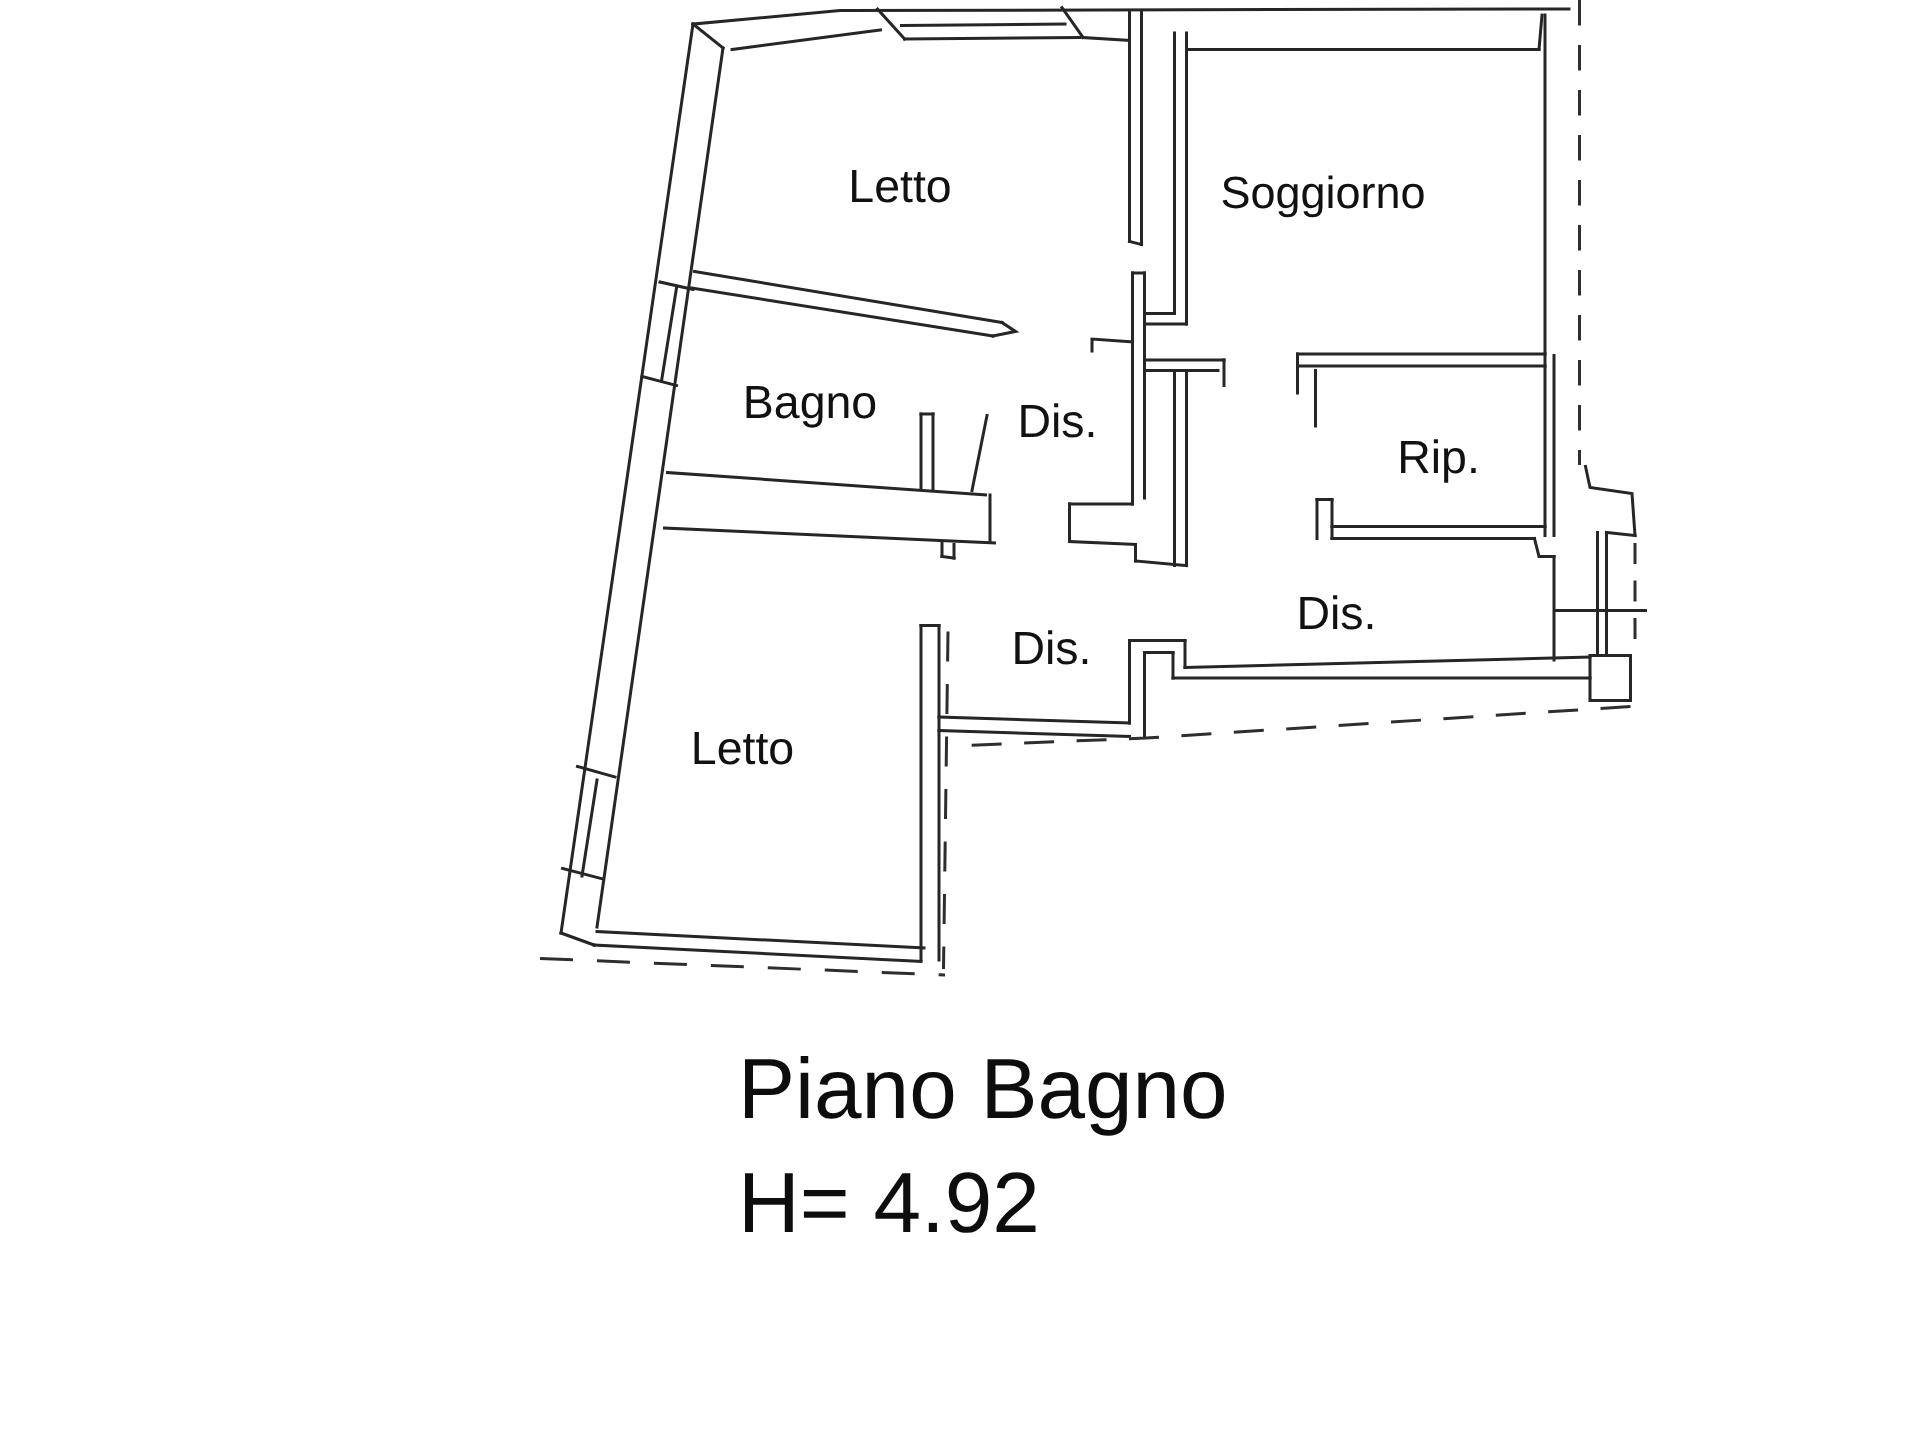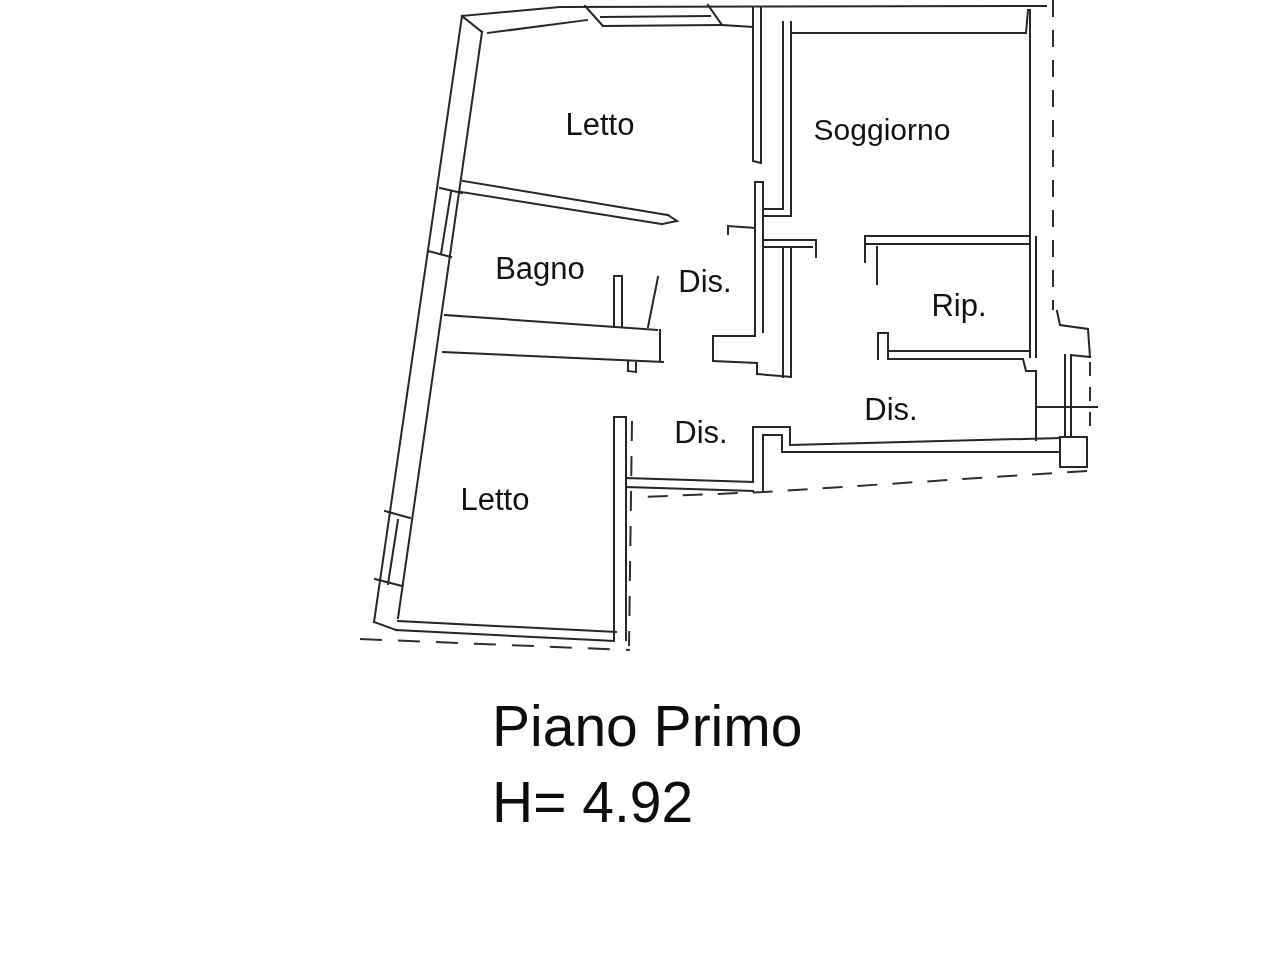--- a/index.html
+++ b/index.html
@@ -129,16 +129,16 @@
       <text x="882" y="129" fill="#111111" font-size="30" font-family="&quot;Liberation Sans&quot;, sans-serif" text-anchor="middle" dominant-baseline="central">Soggiorno</text>
       <text x="540" y="268" fill="#111111" font-size="31" font-family="&quot;Liberation Sans&quot;, sans-serif" text-anchor="middle" dominant-baseline="central">Bagno</text>
       <text x="705" y="281" fill="#111111" font-size="31" font-family="&quot;Liberation Sans&quot;, sans-serif" text-anchor="middle" dominant-baseline="central">Dis.</text>
       <text x="959" y="305" fill="#111111" font-size="31" font-family="&quot;Liberation Sans&quot;, sans-serif" text-anchor="middle" dominant-baseline="central">Rip.</text>
       <text x="891" y="409" fill="#111111" font-size="31" font-family="&quot;Liberation Sans&quot;, sans-serif" text-anchor="middle" dominant-baseline="central">Dis.</text>
       <text x="701" y="432" fill="#111111" font-size="31" font-family="&quot;Liberation Sans&quot;, sans-serif" text-anchor="middle" dominant-baseline="central">Dis.</text>
       <text x="495" y="499" fill="#111111" font-size="31" font-family="&quot;Liberation Sans&quot;, sans-serif" text-anchor="middle" dominant-baseline="central">Letto</text>
     </svg>
 
   <div class="caption">
-    <div>Piano Primo</div>
+    <div>Piano Bagno</div>
     <div>H= 4.92</div>
   </div>
 </div>
 
 </body></html>

